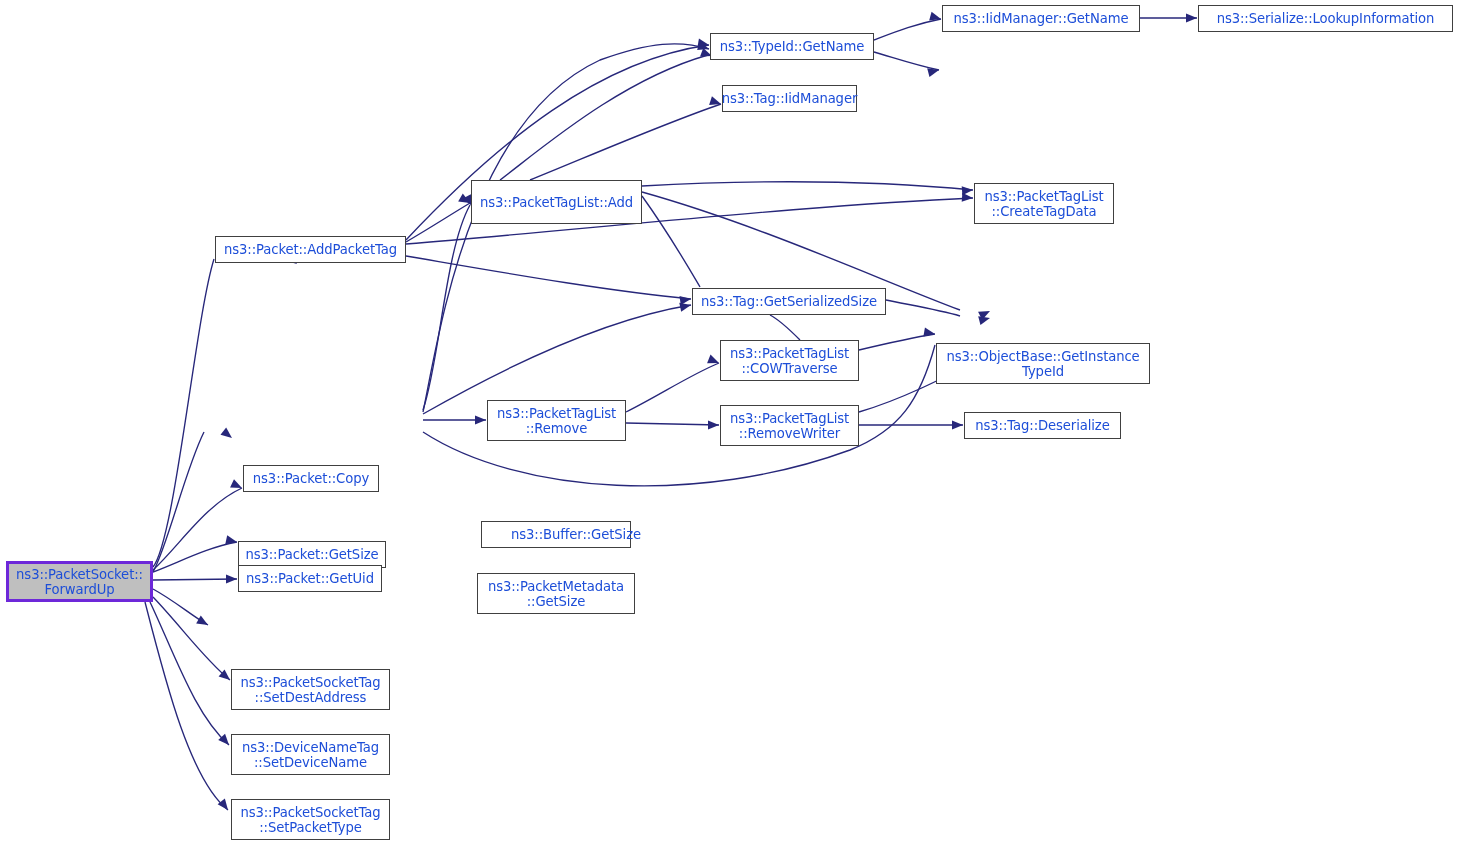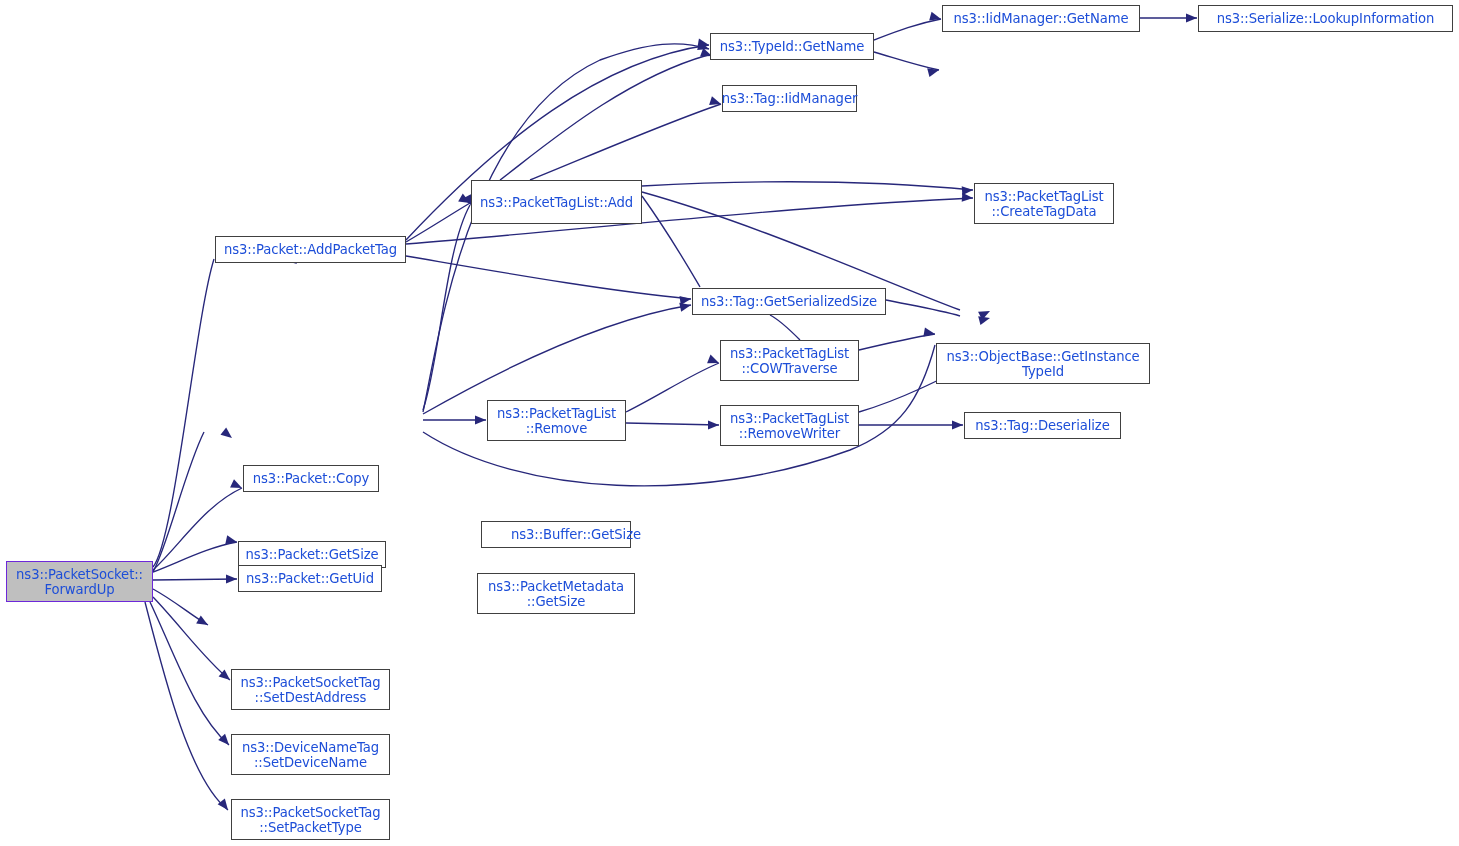--- a/index.html
+++ b/index.html
@@ -35,21 +35,21 @@
     justify-content: center;
     text-align: center;
     font-size: 13.2px;
     line-height: 15px;
     letter-spacing: -0.1px;
     white-space: pre-line;
     padding: 0 3px;
   }
   .node.highlight {
     background: #bfbfbf;
-    border: 1px solid #6d28d9;
+    border: 3px solid #6d28d9;
   }
   .node-label {
     display: block;
     white-space: pre-line;
   }
 </style>
 </head>
 <body>
 
 <div id="canvas" style="background: rgb(255, 255, 255);">

